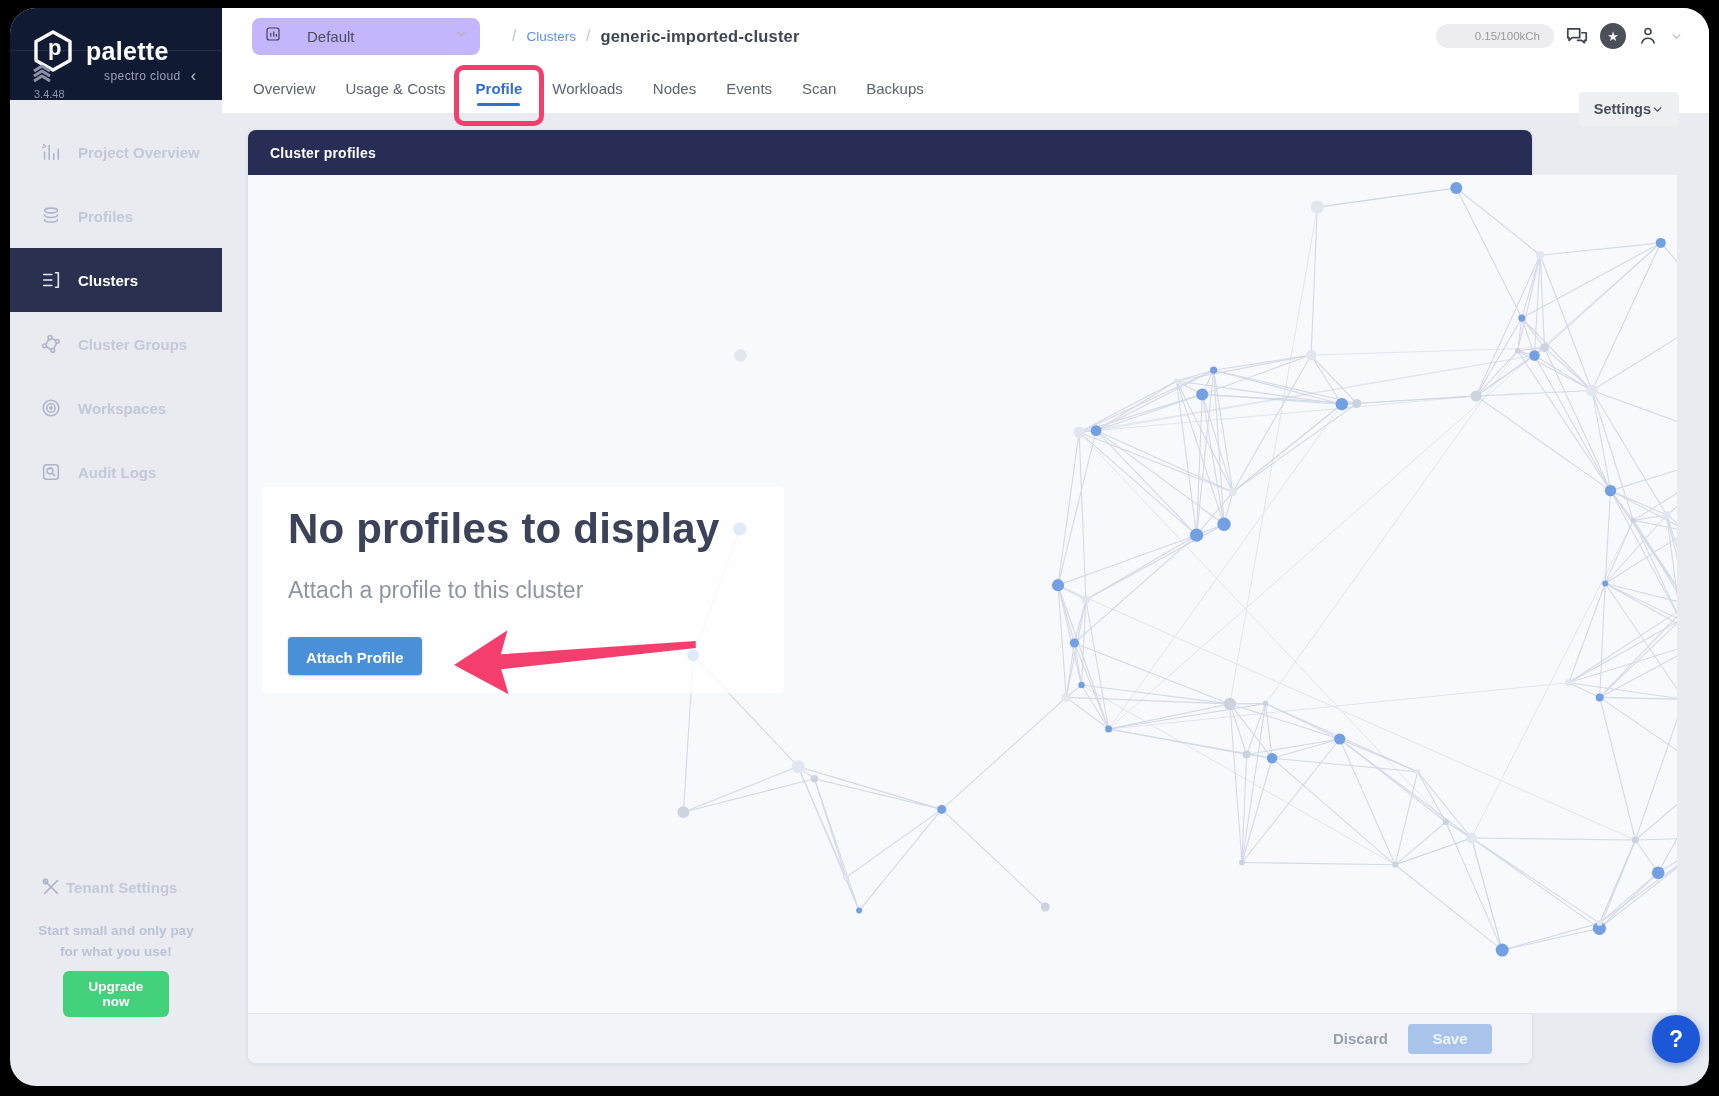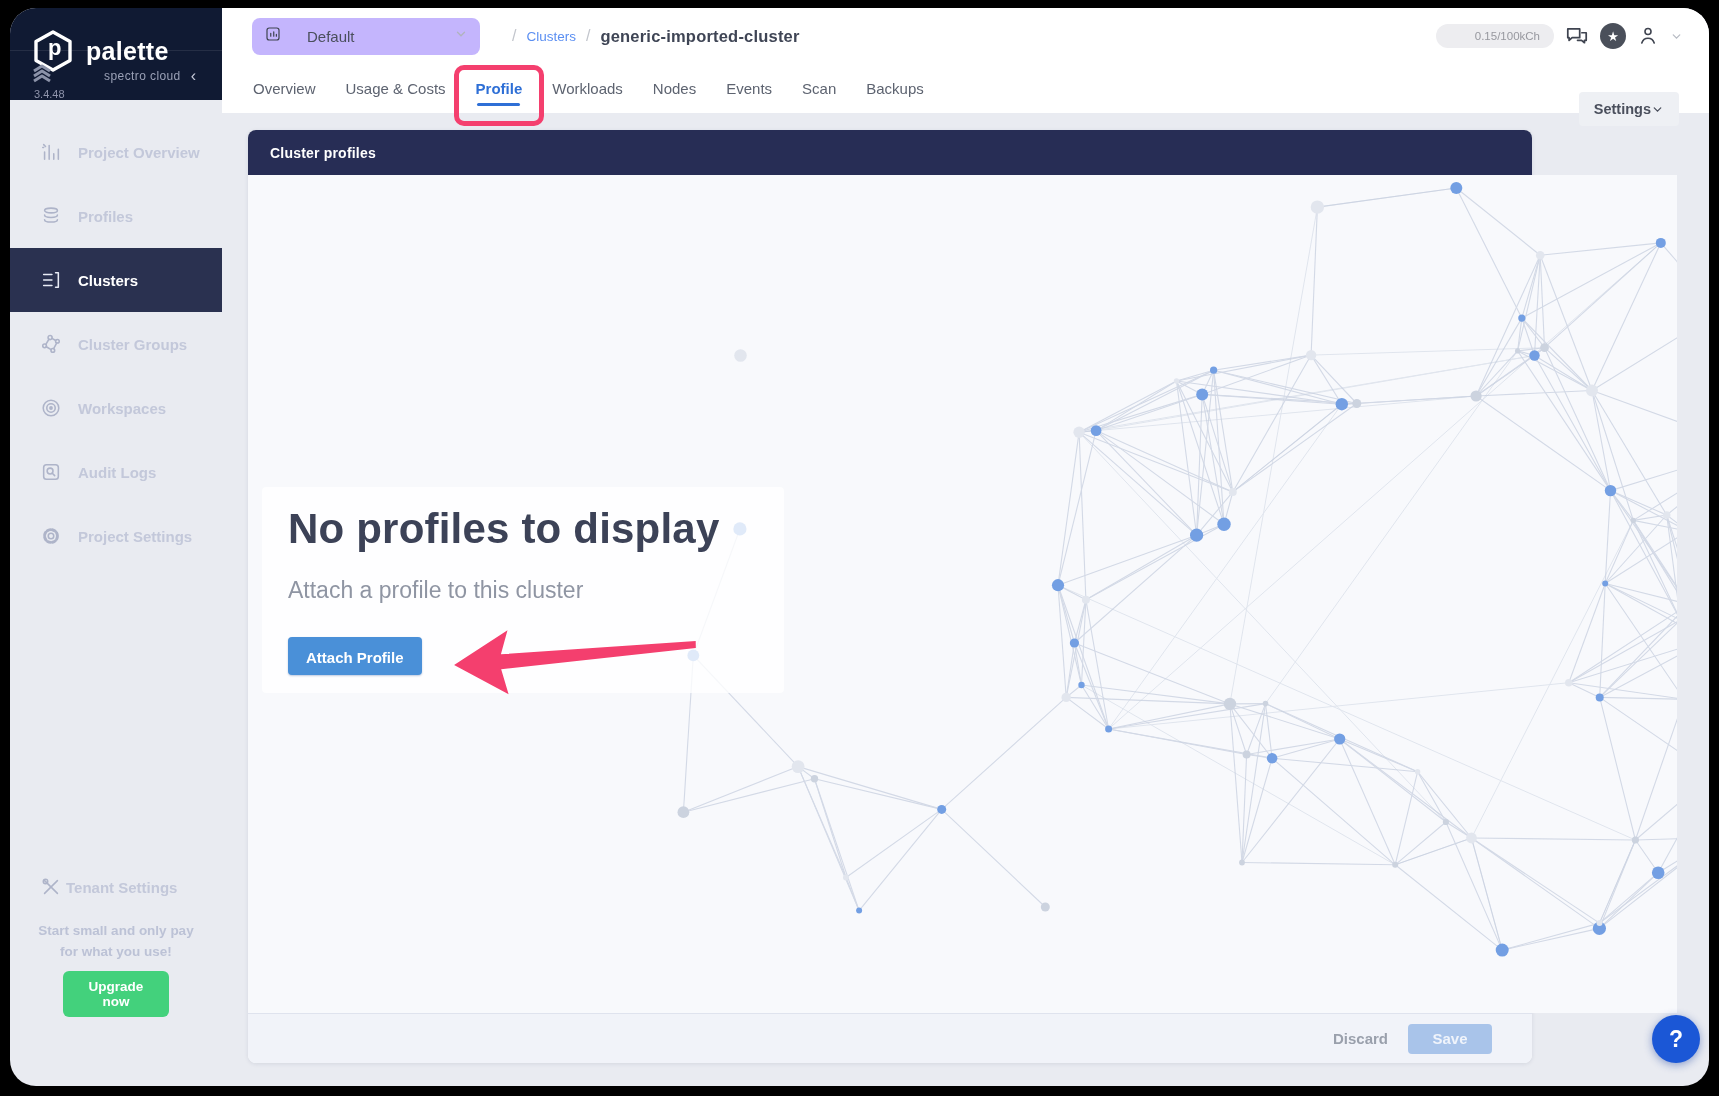--- a/index.html
+++ b/index.html
@@ -163,29 +163,20 @@
       </div>
       <div class="nav-item">
         <span class="ico">
           <svg class="sic" width="22" height="22" viewBox="0 0 24 24">
               <rect x="4" y="4" width="16" height="16" rx="3"></rect>
               <circle cx="11" cy="11" r="3.2"></circle>
               <path d="M13.4 13.4L16 16"></path>
             </svg>
         </span>
         <span>Audit Logs</span>
-      </div>
-      <div class="nav-item">
-        <span class="ico">
-          <svg class="sic" width="22" height="22" viewBox="0 0 24 24">
-              <circle cx="12" cy="12" r="7" stroke-width="3.2" stroke-dasharray="3.4 2.2"></circle>
-              <circle cx="12" cy="12" r="3"></circle>
-            </svg>
-        </span>
-        <span>Project Settings</span>
       </div>
     </nav>
 
     <div class="tenant">
       <span class="ico" style="width:22px;display:flex">
         <svg class="sic" width="22" height="22" viewBox="0 0 24 24">
             <path d="M5 19L19 5M5 5l14 14"></path>
             <circle cx="6" cy="6" r="2.4"></circle>
           </svg>
       </span>

